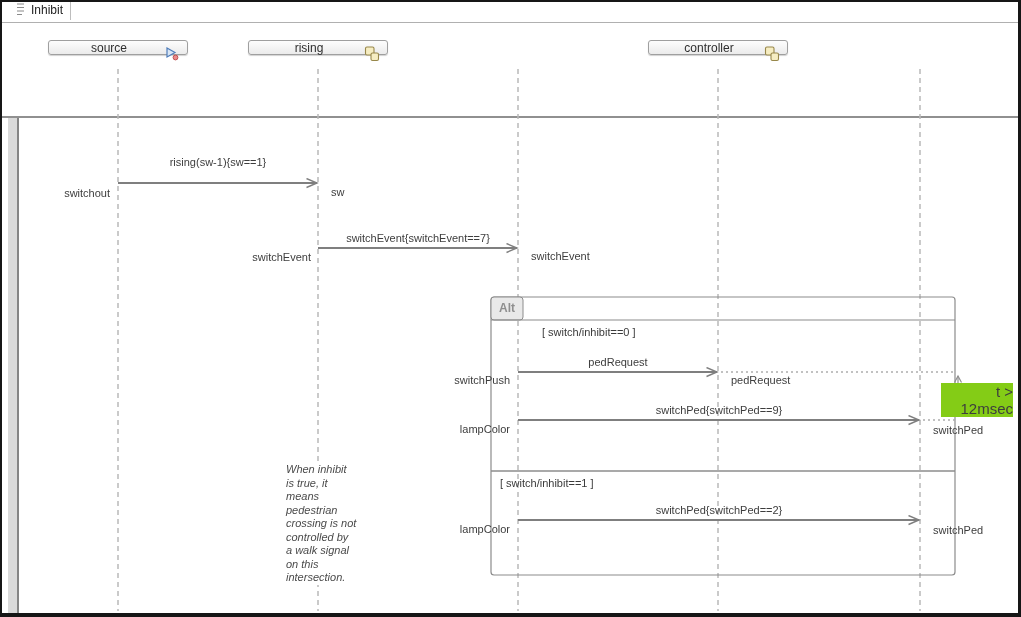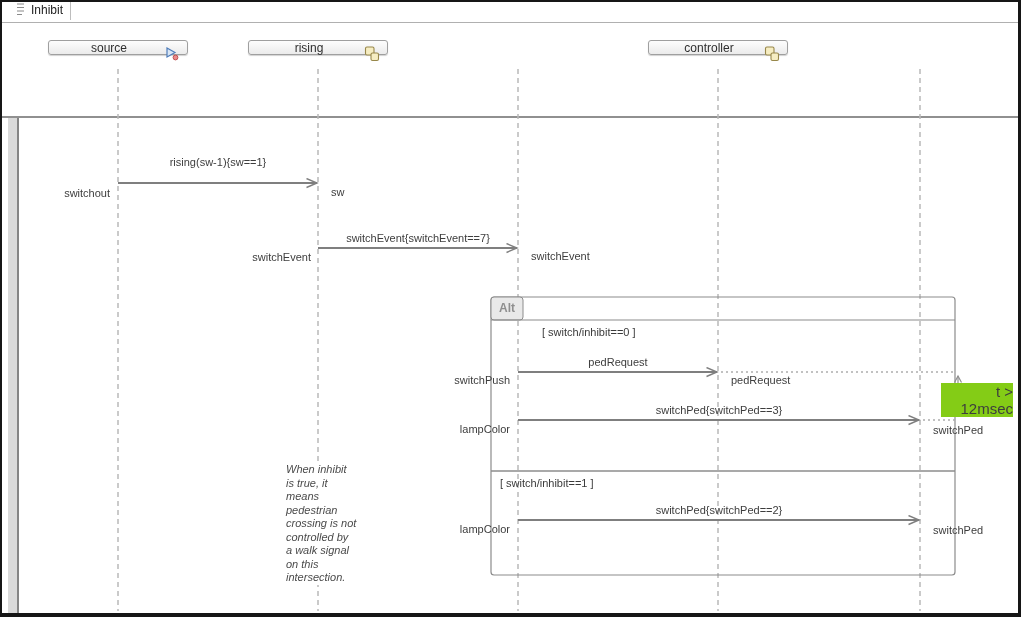--- a/index.html
+++ b/index.html
@@ -122,21 +122,21 @@
   <div class="lbl" style="left:331px; top:186px;">sw</div>
 
   <div class="lbl center" style="left:318px; top:232px; width:200px;">switchEvent{switchEvent==7}</div>
   <div class="lbl right" style="left:161px; top:251px; width:150px;">switchEvent</div>
   <div class="lbl" style="left:531px; top:250px;">switchEvent</div>
 
   <div class="lbl center" style="left:518px; top:356px; width:200px;">pedRequest</div>
   <div class="lbl right" style="left:360px; top:374px; width:150px;">switchPush</div>
   <div class="lbl" style="left:731px; top:374px;">pedRequest</div>
 
-  <div class="lbl center" style="left:519px; top:404px; width:400px;">switchPed{switchPed==3}</div>
+  <div class="lbl center" style="left:519px; top:404px; width:400px;">switchPed{switchPed==9}</div>
   <div class="lbl right" style="left:360px; top:423px; width:150px;">lampColor</div>
   <div class="lbl" style="left:933px; top:424px;">switchPed</div>
 
   <div class="lbl center" style="left:519px; top:504px; width:400px;">switchPed{switchPed==2}</div>
   <div class="lbl right" style="left:360px; top:523px; width:150px;">lampColor</div>
   <div class="lbl" style="left:933px; top:524px;">switchPed</div>
 
   <div class="alt-label">Alt</div>
   <div class="guard" style="left:500px; top:326px;padding-left:42px;">[ switch/inhibit==0 ]</div>
   <div class="guard" style="left:500px; top:477px;">[ switch/inhibit==1 ]</div>

